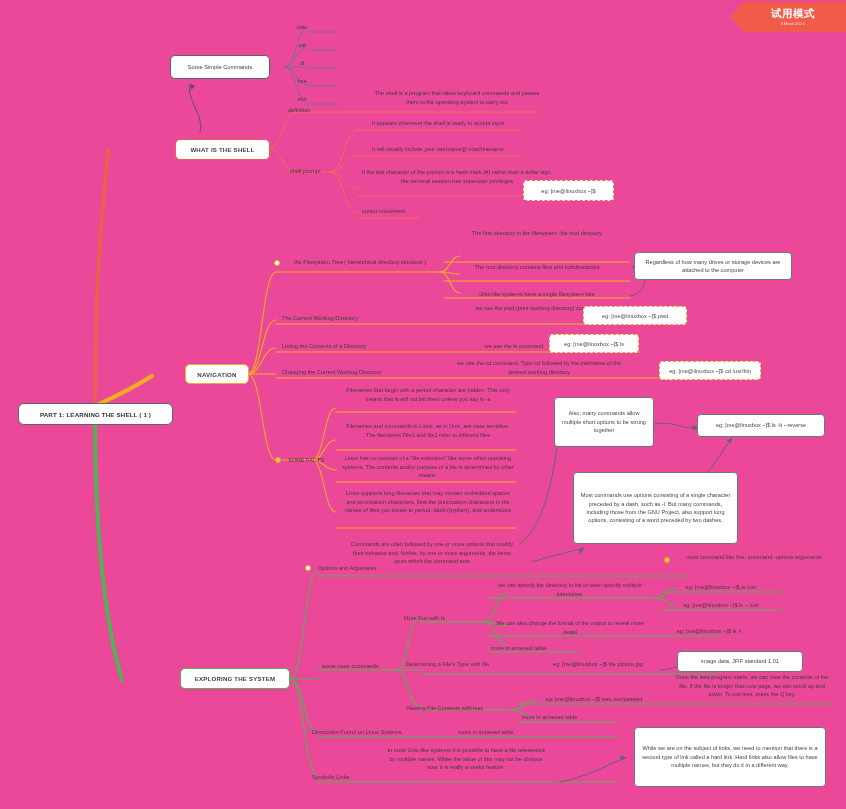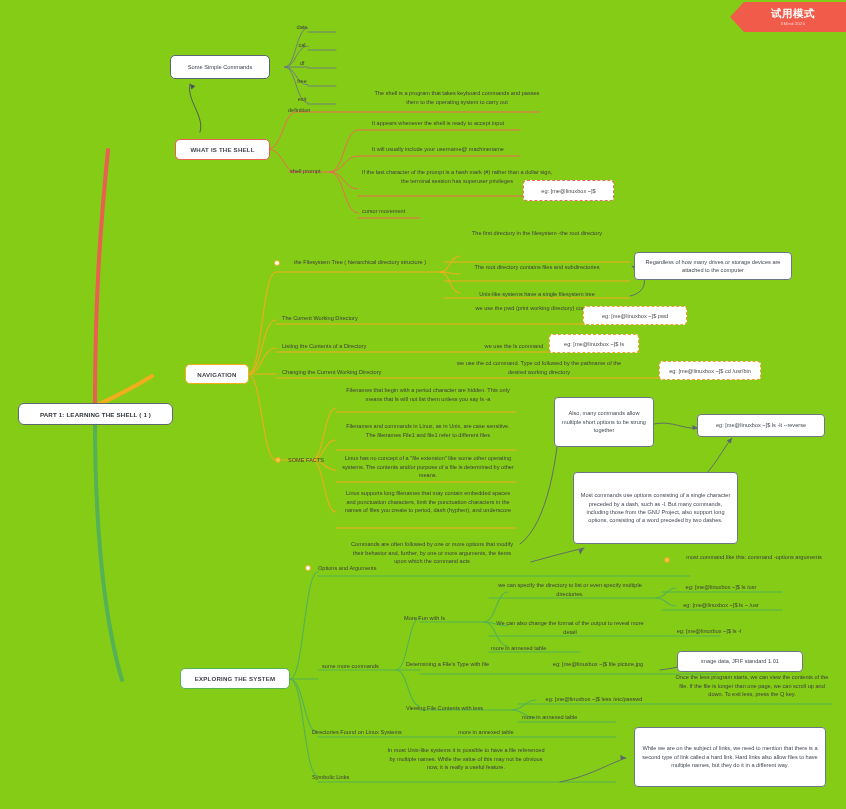--- a/index.html
+++ b/index.html
@@ -5,21 +5,21 @@
   * { box-sizing: border-box; }
   html, body {
     margin: 0; padding: 0;
     background: #ffffff;
     font-family: "Liberation Sans", sans-serif;
   }
   #canvas {
     position: relative;
     width: 846px; height: 809px;
     overflow: hidden;
-    background: #84cc16;
+    background: #ec4899;
   }
   #wires { position: absolute; inset: 0; width: 846px; height: 809px; pointer-events: none; }
 
   
   .topic {
     position: absolute;
     font-size: 5.6px;
     line-height: 1.55;
     color: #3e3e3e;
     text-align: center;

